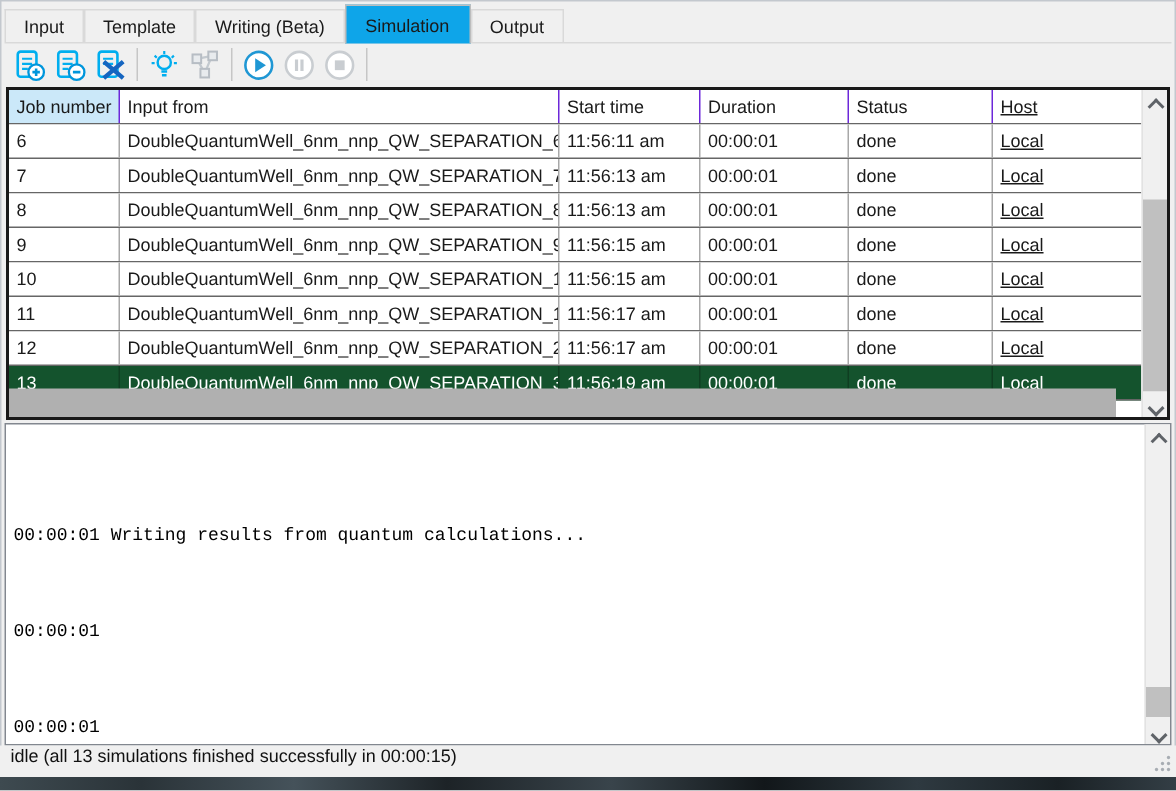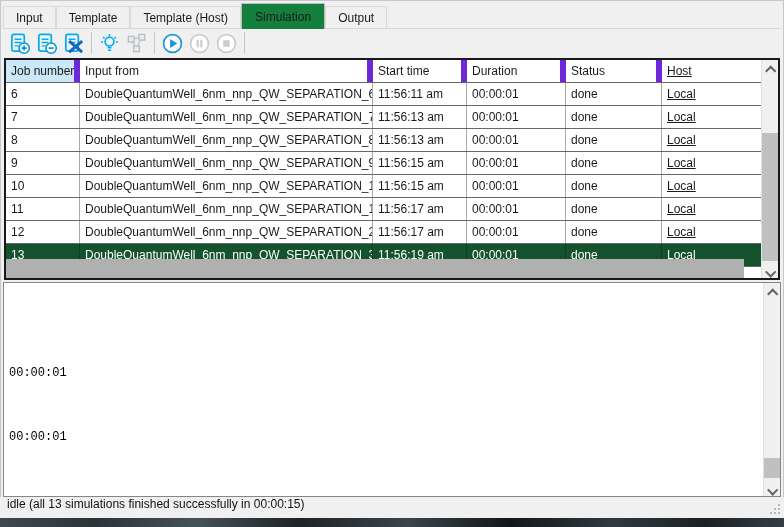--- a/index.html
+++ b/index.html
@@ -4,35 +4,35 @@
 <style>
   html,body{margin:0;padding:0;background:#d4d4d4;}
   .window{position:relative;width:784px;height:527px;background:#f0f0f0;overflow:hidden;
           font-family:"Liberation Sans",sans-serif;outline:1px solid #c3c8ce;outline-offset:-1px;}
 
   
   .tabbar{position:absolute;top:2px;left:3px;right:3px;height:26px;display:flex;align-items:flex-end;
           border-bottom:1px solid #d9d9d9;}
   .tab{box-sizing:border-box;height:22px;padding:0 12px;display:flex;align-items:center;
        background:#f0f0f0;border:1px solid #d9d9d9;border-bottom:none;font-size:12px;color:#1a1a1a;cursor:default;}
-  .tab.active{height:26px;background:#15803d;border:1px solid #bdbdbd;border-bottom:none;margin-bottom:-1px;
+  .tab.active{height:26px;background:#0ea5e9;border:1px solid #bdbdbd;border-bottom:none;margin-bottom:-1px;
               z-index:2;padding:4px 13px;}
 
   
   .toolbar{position:absolute;top:30px;left:6px;height:26px;display:flex;align-items:center;}
   .tbtn{width:27px;height:26px;display:flex;align-items:center;justify-content:center;}
   .tsep{width:1px;height:22px;background:#c6c6c6;margin:0 4px;}
 
   
   .jobs-panel{position:absolute;top:58px;left:4px;width:776px;height:222px;box-sizing:border-box;
               background:#fff;border:2px solid #191919;}
   .jobs-grid{position:absolute;top:0;left:0;right:17px;bottom:0;overflow:hidden;}
   .jobs-header{height:22px;display:flex;border-bottom:1px solid #666;background:#fff;}
   .hcell{box-sizing:border-box;font-size:12px;display:flex;align-items:center;padding-left:5px;
-         border-right:6px solid #6d28d9;color:#1a1a1a;white-space:nowrap;overflow:hidden;}
+         border-right:1px solid #6d28d9;color:#1a1a1a;white-space:nowrap;overflow:hidden;}
   .hcell.sorted{background:#cbe8f9;}
   .row{height:22px;display:flex;border-bottom:1px solid #666;background:#fff;color:#1a1a1a;}
   .cell{box-sizing:border-box;font-size:12px;display:flex;align-items:center;padding-left:5px;
         border-right:1px solid #a8a8a8;white-space:nowrap;overflow:hidden;}
   .row.selected{background:#14532d;color:#fff;}
   .row.selected .cell{border-right-color:rgba(0,0,0,.25);}
   .c0{width:74px;}.c1{width:293px;}.c2{width:94px;}.c3{width:99px;}.c4{width:96px;}
   .c5{flex:1;border-right:none;text-decoration:underline;}
   .jobs-filler{position:absolute;left:0;right:17px;top:199px;bottom:0;background:#b0b0b0;}
 
@@ -72,21 +72,21 @@
 
       <div class="tab">
         <span>Input</span>
       </div>
 
       <div class="tab">
         <span>Template</span>
       </div>
 
       <div class="tab">
-        <span>Template (Host)</span>
+        <span>Writing (Beta)</span>
       </div>
 
       <div class="tab active">
         <span>Simulation</span>
       </div>
 
       <div class="tab">
         <span>Output</span>
       </div>
     </div>
@@ -248,20 +248,21 @@
       <div class="sb-btn down">
           <span class="chev down"></span>
         </div>
     </div>
   </div>
 
   <div class="log-panel">
     <div class="log-content">
       
     
+        <div class="log-line">00:00:01 Writing results from quantum calculations...</div>
       
         <div class="log-line">00:00:01</div>
       
         <div class="log-line">00:00:01</div>
       
         
       
         
       
         

